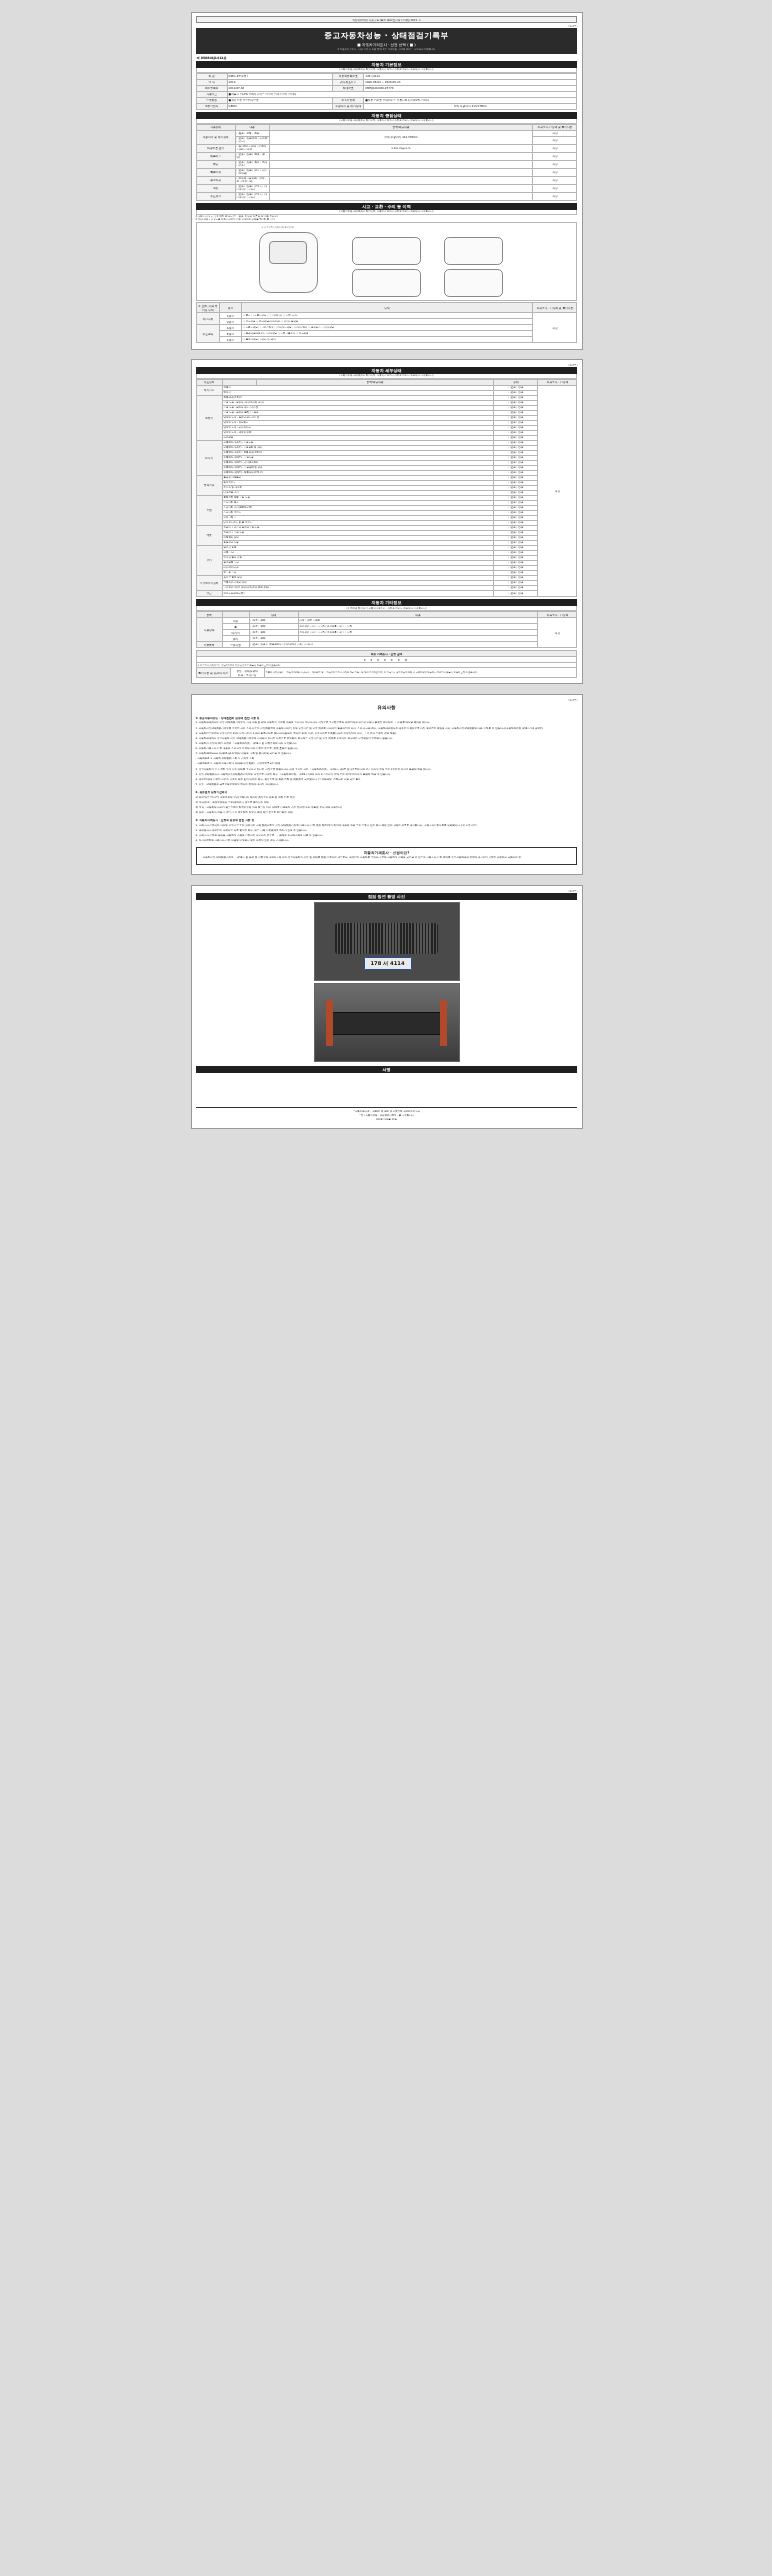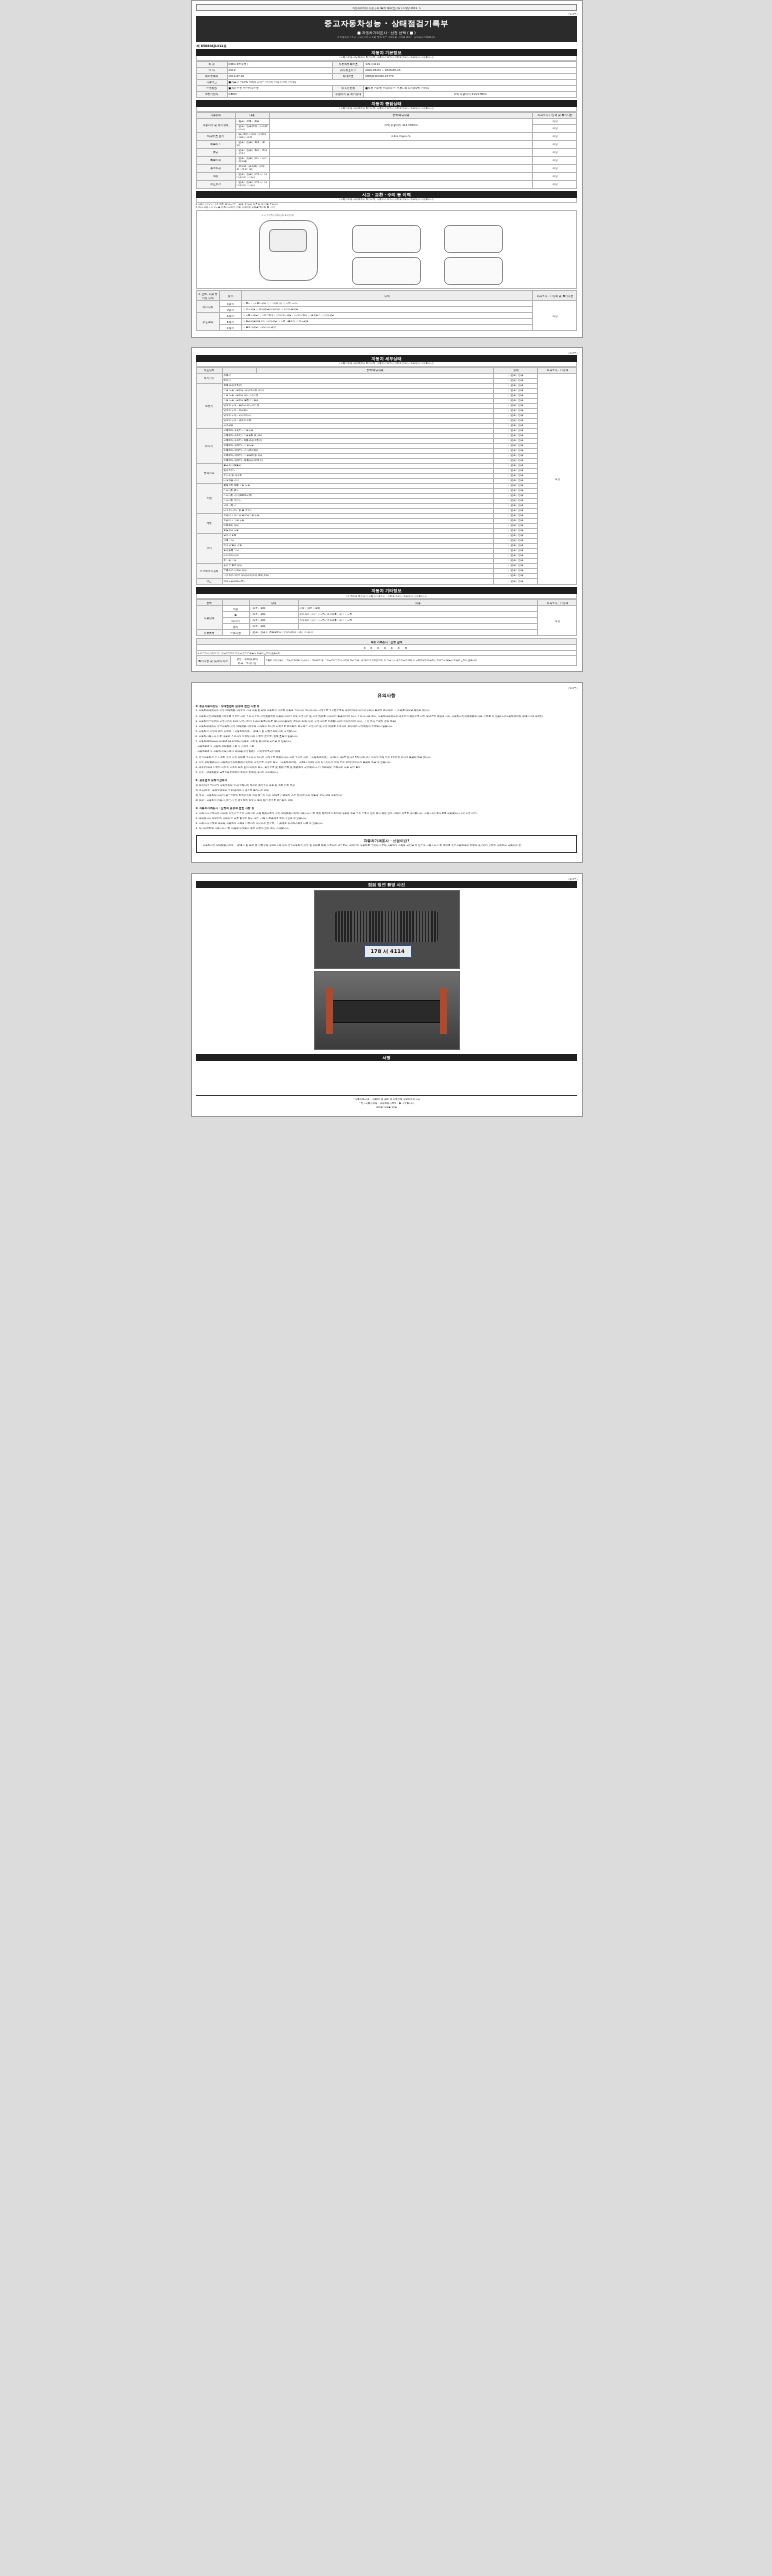--- a/index.html
+++ b/index.html
@@ -1,17 +1,17 @@
 <!DOCTYPE html>
 <html lang="ko" style="font-size:8.2px"><head>
 <meta charset="utf-8">
 <style>
   html,body{margin:0;padding:0;background:#dcdcdc;}
   body{font-family:"DejaVu Sans","Liberation Sans",sans-serif;color:#111;}
-  .page{width:773px;margin:0 auto;background:#dcdcdc;padding:0;}
+  .page{width:773px;margin:12px auto;background:#dcdcdc;padding:0;}
   .sheet{width:392px;margin:0 auto 9.3px auto;background:#fff;border:0.5px solid #999;padding:3.1px 4.1px 5.2px 4.1px;box-sizing:border-box;}
   .topbar{font-size:2.6px;text-align:center;border:0.5px solid #888;background:#f2f2f2;padding:0.5px;margin-bottom:1px;}
   .corner{font-size:2.6px;text-align:right;color:#444;}
   .hdr{background:#2b2b2b;color:#fff;text-align:center;padding:3.1px 0 3.6px 0;}
   .hdr .t1{font-size:7.7px;font-weight:bold;letter-spacing:0.5px;}
   .hdr .t2{font-size:3.6px;margin-top:1.5px;}
   .hdr .t3{font-size:2.3px;margin-top:1px;color:#cfcfcf;}
   .docno{font-size:3.1px;font-weight:bold;margin:1.5px 0 1px 1px;}
   .secbar{background:#1f1f1f;color:#fff;text-align:center;font-size:4.1px;font-weight:bold;padding:1px 0;}
   .secsub{background:#fff;border:0.5px solid #bbb;border-top:none;text-align:center;font-size:2.4px;color:#333;padding:0.5px 0;}

